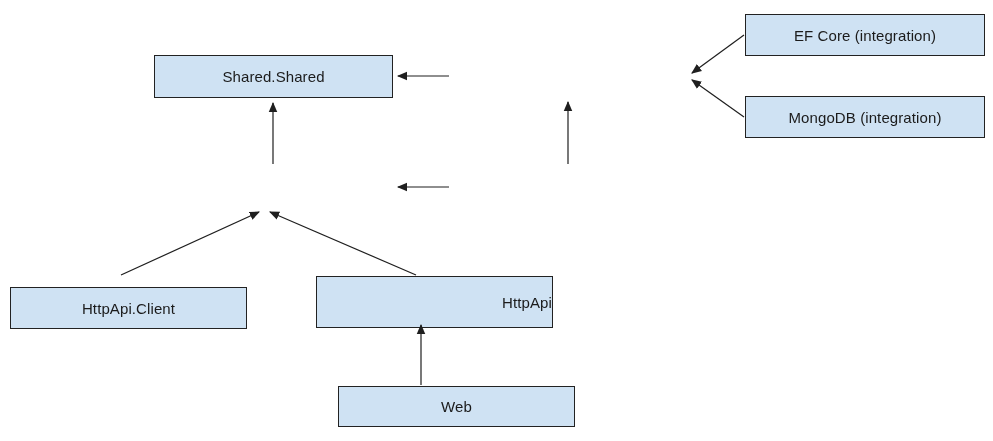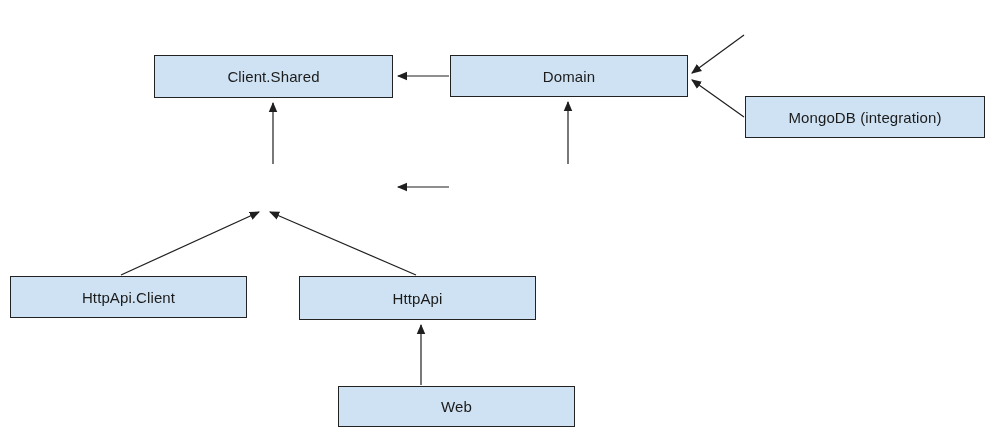--- a/index.html
+++ b/index.html
@@ -43,22 +43,22 @@
   }
   #arrowhead path{fill:var(--arrow-color);}
 
   
   .n-domain-shared        {left:154px; top:55px;  width:239px; height:43px;}
   .n-domain               {left:450px; top:55px;  width:238px; height:42px;}
   .n-ef-core              {left:745px; top:14px;  width:240px; height:42px;}
   .n-mongodb              {left:745px; top:96px;  width:240px; height:42px;}
   .n-application-contract {left:153px; top:165px; width:240px; height:43px;}
   .n-application          {left:450px; top:165px; width:238px; height:43px;}
-  .n-httpapi-client       {left:10px;  top:276px; width:237px; height:42px;}
-  .n-httpapi              {left:299px; top:276px; width:237px; height:44px;}
+  .n-httpapi-client       {left:10px;  top:287px; width:237px; height:42px;}
+  .n-httpapi              {left:316px; top:276px; width:237px; height:52px;justify-content:flex-end;}
   .n-web                  {left:303px; top:386px; width:237px; height:41px;margin-left:35px;}
 </style>
 </head>
 <body>
 
 <div id="canvas">
 
   <svg id="edges" viewBox="0 0 993 441" xmlns="http://www.w3.org/2000/svg">
     <defs>
       <marker id="arrowhead" viewBox="0 0 10 10" refX="8.5" refY="5" markerWidth="9" markerHeight="9" orient="auto-start-reverse">
@@ -70,24 +70,24 @@
     <line x1="273" y1="164" x2="273" y2="103" marker-end="url(#arrowhead)"></line>
     <line x1="568" y1="164" x2="568" y2="102" marker-end="url(#arrowhead)"></line>
     <line x1="744" y1="35" x2="692" y2="73" marker-end="url(#arrowhead)"></line>
     <line x1="744" y1="117" x2="692" y2="80" marker-end="url(#arrowhead)"></line>
     <line x1="121" y1="275" x2="259" y2="212" marker-end="url(#arrowhead)"></line>
     <line x1="416" y1="275" x2="270" y2="212" marker-end="url(#arrowhead)"></line>
     <line x1="421" y1="385" x2="421" y2="325" marker-end="url(#arrowhead)"></line>
   </svg>
 
   <div class="node n-domain-shared">
-    <span>Client.Shared</span>
+    <span>Shared.Shared</span>
   </div>
-  <div class="node n-domain">
-    <span>Domain</span>
+  <div class="node n-ef-core">
+    <span>EF Core (integration)</span>
   </div>
   <div class="node n-mongodb">
     <span>MongoDB (integration)</span>
   </div>
   <div class="node n-httpapi-client">
     <span>HttpApi.Client</span>
   </div>
   <div class="node n-httpapi">
     <span>HttpApi</span>
   </div>

